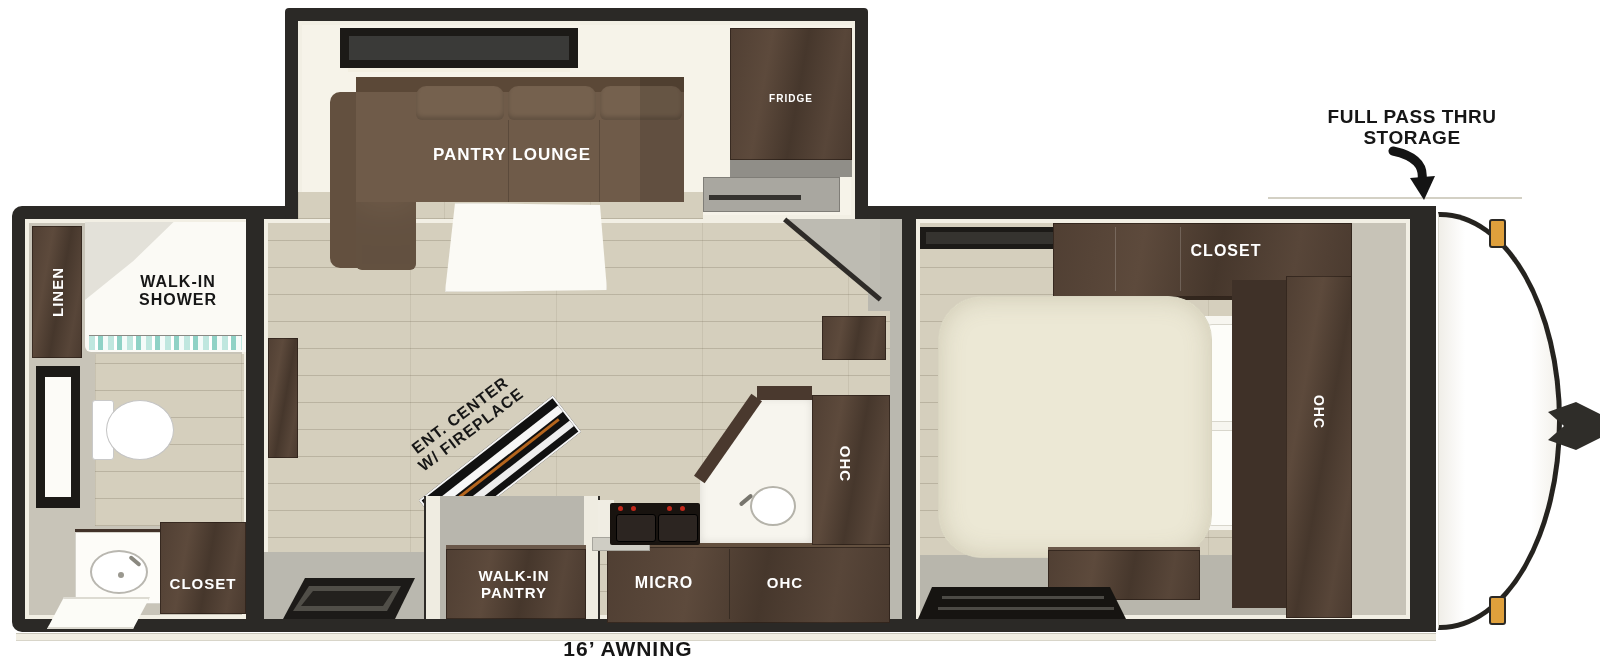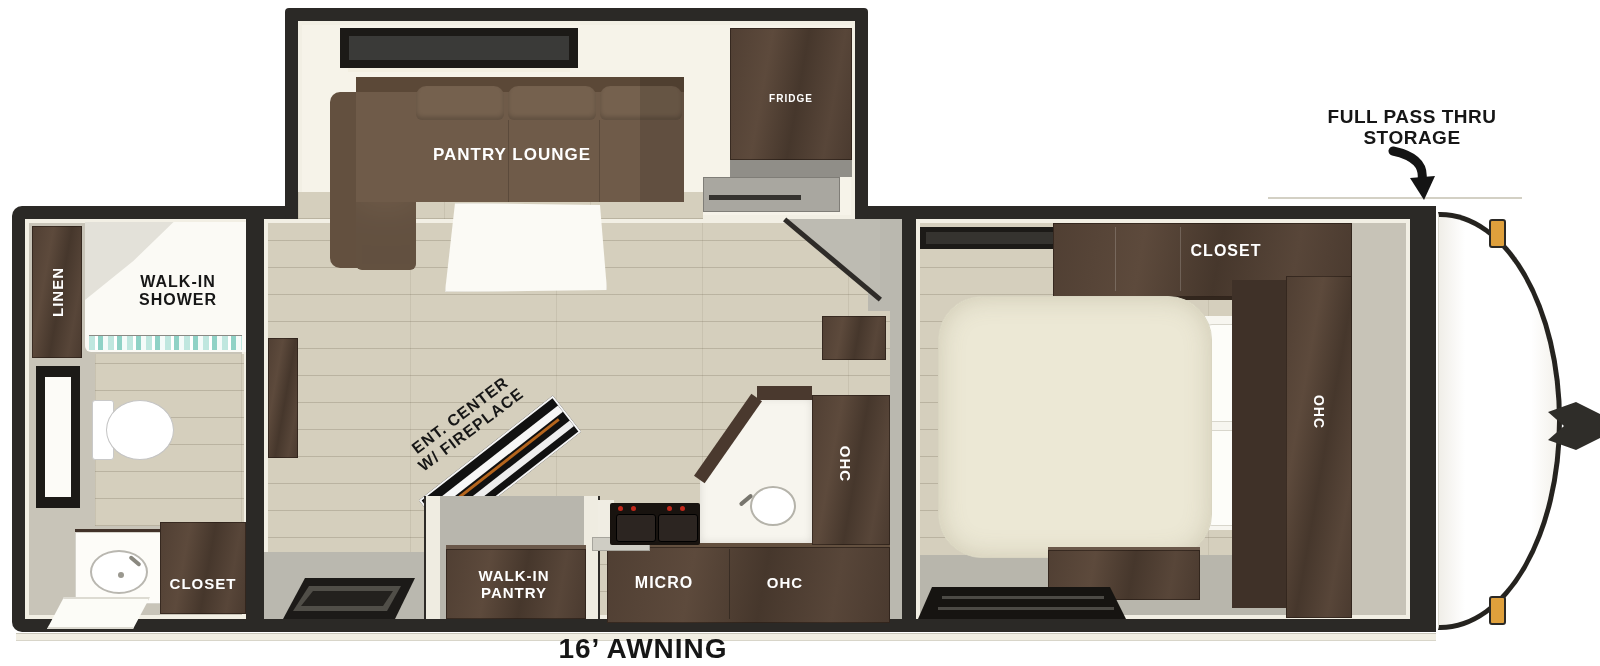--- a/index.html
+++ b/index.html
@@ -209,15 +209,15 @@
     <div class="abs" style="left:20px;top:20px;width:176px;height:3px;background:#4c4a45;"></div>
   </div>
 
   <div class="abs lbl black" style="left:1412px;top:127px;font-size:19px;line-height:21px;letter-spacing:0.5px;">FULL PASS THRU
 STORAGE</div>
   <svg class="abs" style="left:1388px;top:146px;" width="50" height="56" viewBox="0 0 50 56">
     <path d="M 5 5 C 28 10, 36 20, 34 34" fill="none" stroke="#141414" stroke-width="9" stroke-linecap="round"></path>
     <polygon points="22,32 47,30 36,54" fill="#141414"></polygon>
   </svg>
 
-  <div class="abs lbl black" style="left:643px;top:649px;font-size:28px;letter-spacing:1px;">16’ AWNING</div>
+  <div class="abs lbl black" style="left:628px;top:649px;font-size:21px;letter-spacing:1px;">16’ AWNING</div>
 
 </div>
 
 </body></html>

